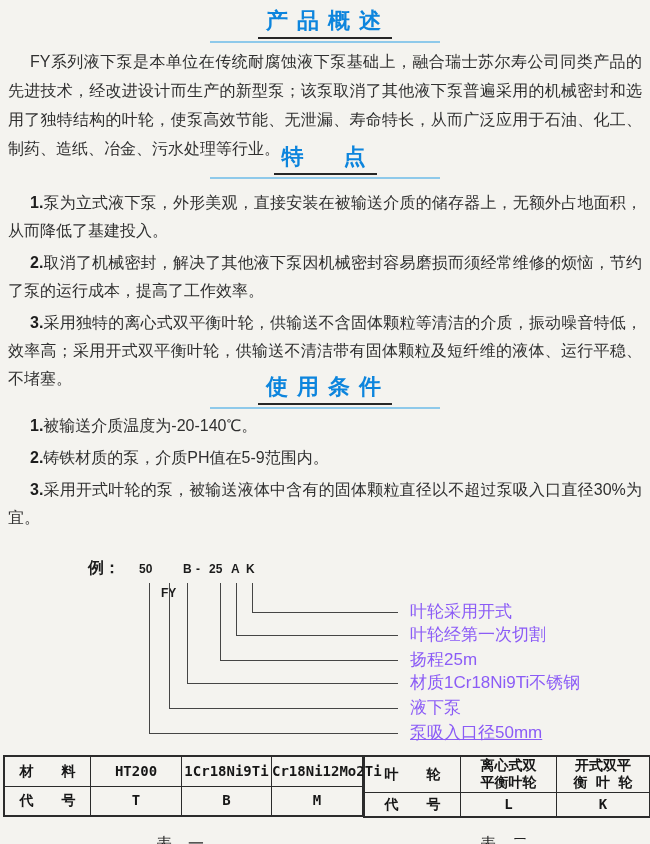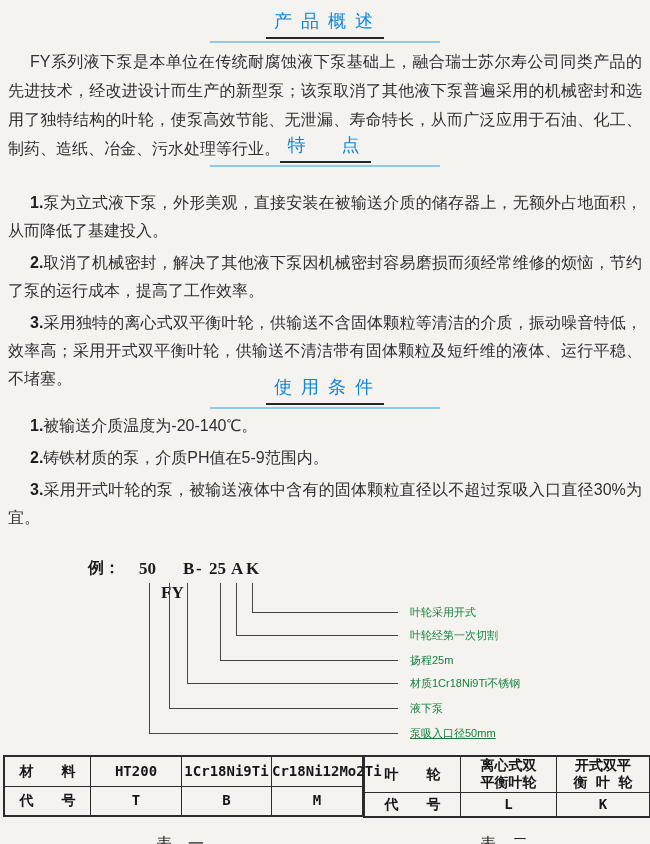--- a/index.html
+++ b/index.html
@@ -12,22 +12,22 @@
     width:650px; height:844px;
     margin:0 auto;
     background:#f4f3ef;
     overflow:hidden;
     color:#303030;
   }
   
   .sec-title { position:absolute; left:0; width:650px; text-align:center; }
   .sec-title .t {
     display:inline-block;
-    font-size:18px; line-height:26px;
-    font-weight:normal;
+    font-size:22px; line-height:26px;
+    font-weight:bold;
     color:var(--accent,#0d85dd);
     letter-spacing:9px;
     padding:0 2px 3px 8px;
     border-bottom:2px solid #262626;
   }
   .sec-title .rule {
     width:230px; height:2px;
     margin:2px auto 0 auto;
     background:var(--rule,#8ec9ea);
   }
@@ -37,33 +37,33 @@
     font-size:16px; line-height:28px;
     color:#303030;
     text-align:justify;
   }
   .para { line-height:29px; }
   .para p, .items p { margin:4px; text-indent:22px; }
   .items b { font-weight:bold; color:#1d1d1d; }
   
   .code-token {
     position:absolute;
-    font-family:Liberation Serif, serif;
+    font-family:Liberation Sans, sans-serif;
     font-weight:bold;
-    font-size:17px; line-height:18px;
+    font-size:12px; line-height:18px;
     color:#1b1b1b;
   }
   .code-prefix { font-family:"Liberation Sans", sans-serif; font-size:16px; }
   
   .vline { position:absolute; width:1px; background:#454545; }
   .hline { position:absolute; height:1px; background:#454545; }
   .branch-label {
     position:absolute; left:410px;
-    font-size:11px; line-height:18px;
-    color:#15803d;
+    font-size:17px; line-height:18px;
+    color:#8b5cf6;
     white-space:nowrap;
     text-align:center;
   }
   
   table {
     position:absolute;
     border-collapse:collapse;
     table-layout:fixed;
     background:transparent;
   }
@@ -90,21 +90,21 @@
 <div id="page" style="--accent: #0d85dd; --rule: #8ec9ea;">
 
   <div class="sec-title" style="top:8px;">
     <span class="t">产品概述</span>
     <div class="rule"></div>
   </div>
   <div class="para" style="top:43px;">
     <p>FY系列液下泵是本单位在传统耐腐蚀液下泵基础上，融合瑞士苏尔寿公司同类产品的先进技术，经改进设计而生产的新型泵；该泵取消了其他液下泵普遍采用的机械密封和选用了独特结构的叶轮，使泵高效节能、无泄漏、寿命特长，从而广泛应用于石油、化工、制药、造纸、冶金、污水处理等行业。</p>
   </div>
 
-  <div class="sec-title" style="top:132px;text-align:center;">
+  <div class="sec-title" style="top:144px;text-align:center;">
     <span class="t">特　点</span>
     <div class="rule"></div>
   </div>
   <div class="items" style="top:185px;">
     <p><b>1.</b><span>泵为立式液下泵，外形美观，直接安装在被输送介质的储存器上，无额外占地面积，从而降低了基建投入。</span></p>
     <p><b>2.</b><span>取消了机械密封，解决了其他液下泵因机械密封容易磨损而须经常维修的烦恼，节约了泵的运行成本，提高了工作效率。</span></p>
     <p><b>3.</b><span>采用独特的离心式双平衡叶轮，供输送不含固体颗粒等清洁的介质，振动噪音特低，效率高；采用开式双平衡叶轮，供输送不清洁带有固体颗粒及短纤维的液体、运行平稳、不堵塞。</span></p>
   </div>
 
   <div class="sec-title" style="top:374px;">

